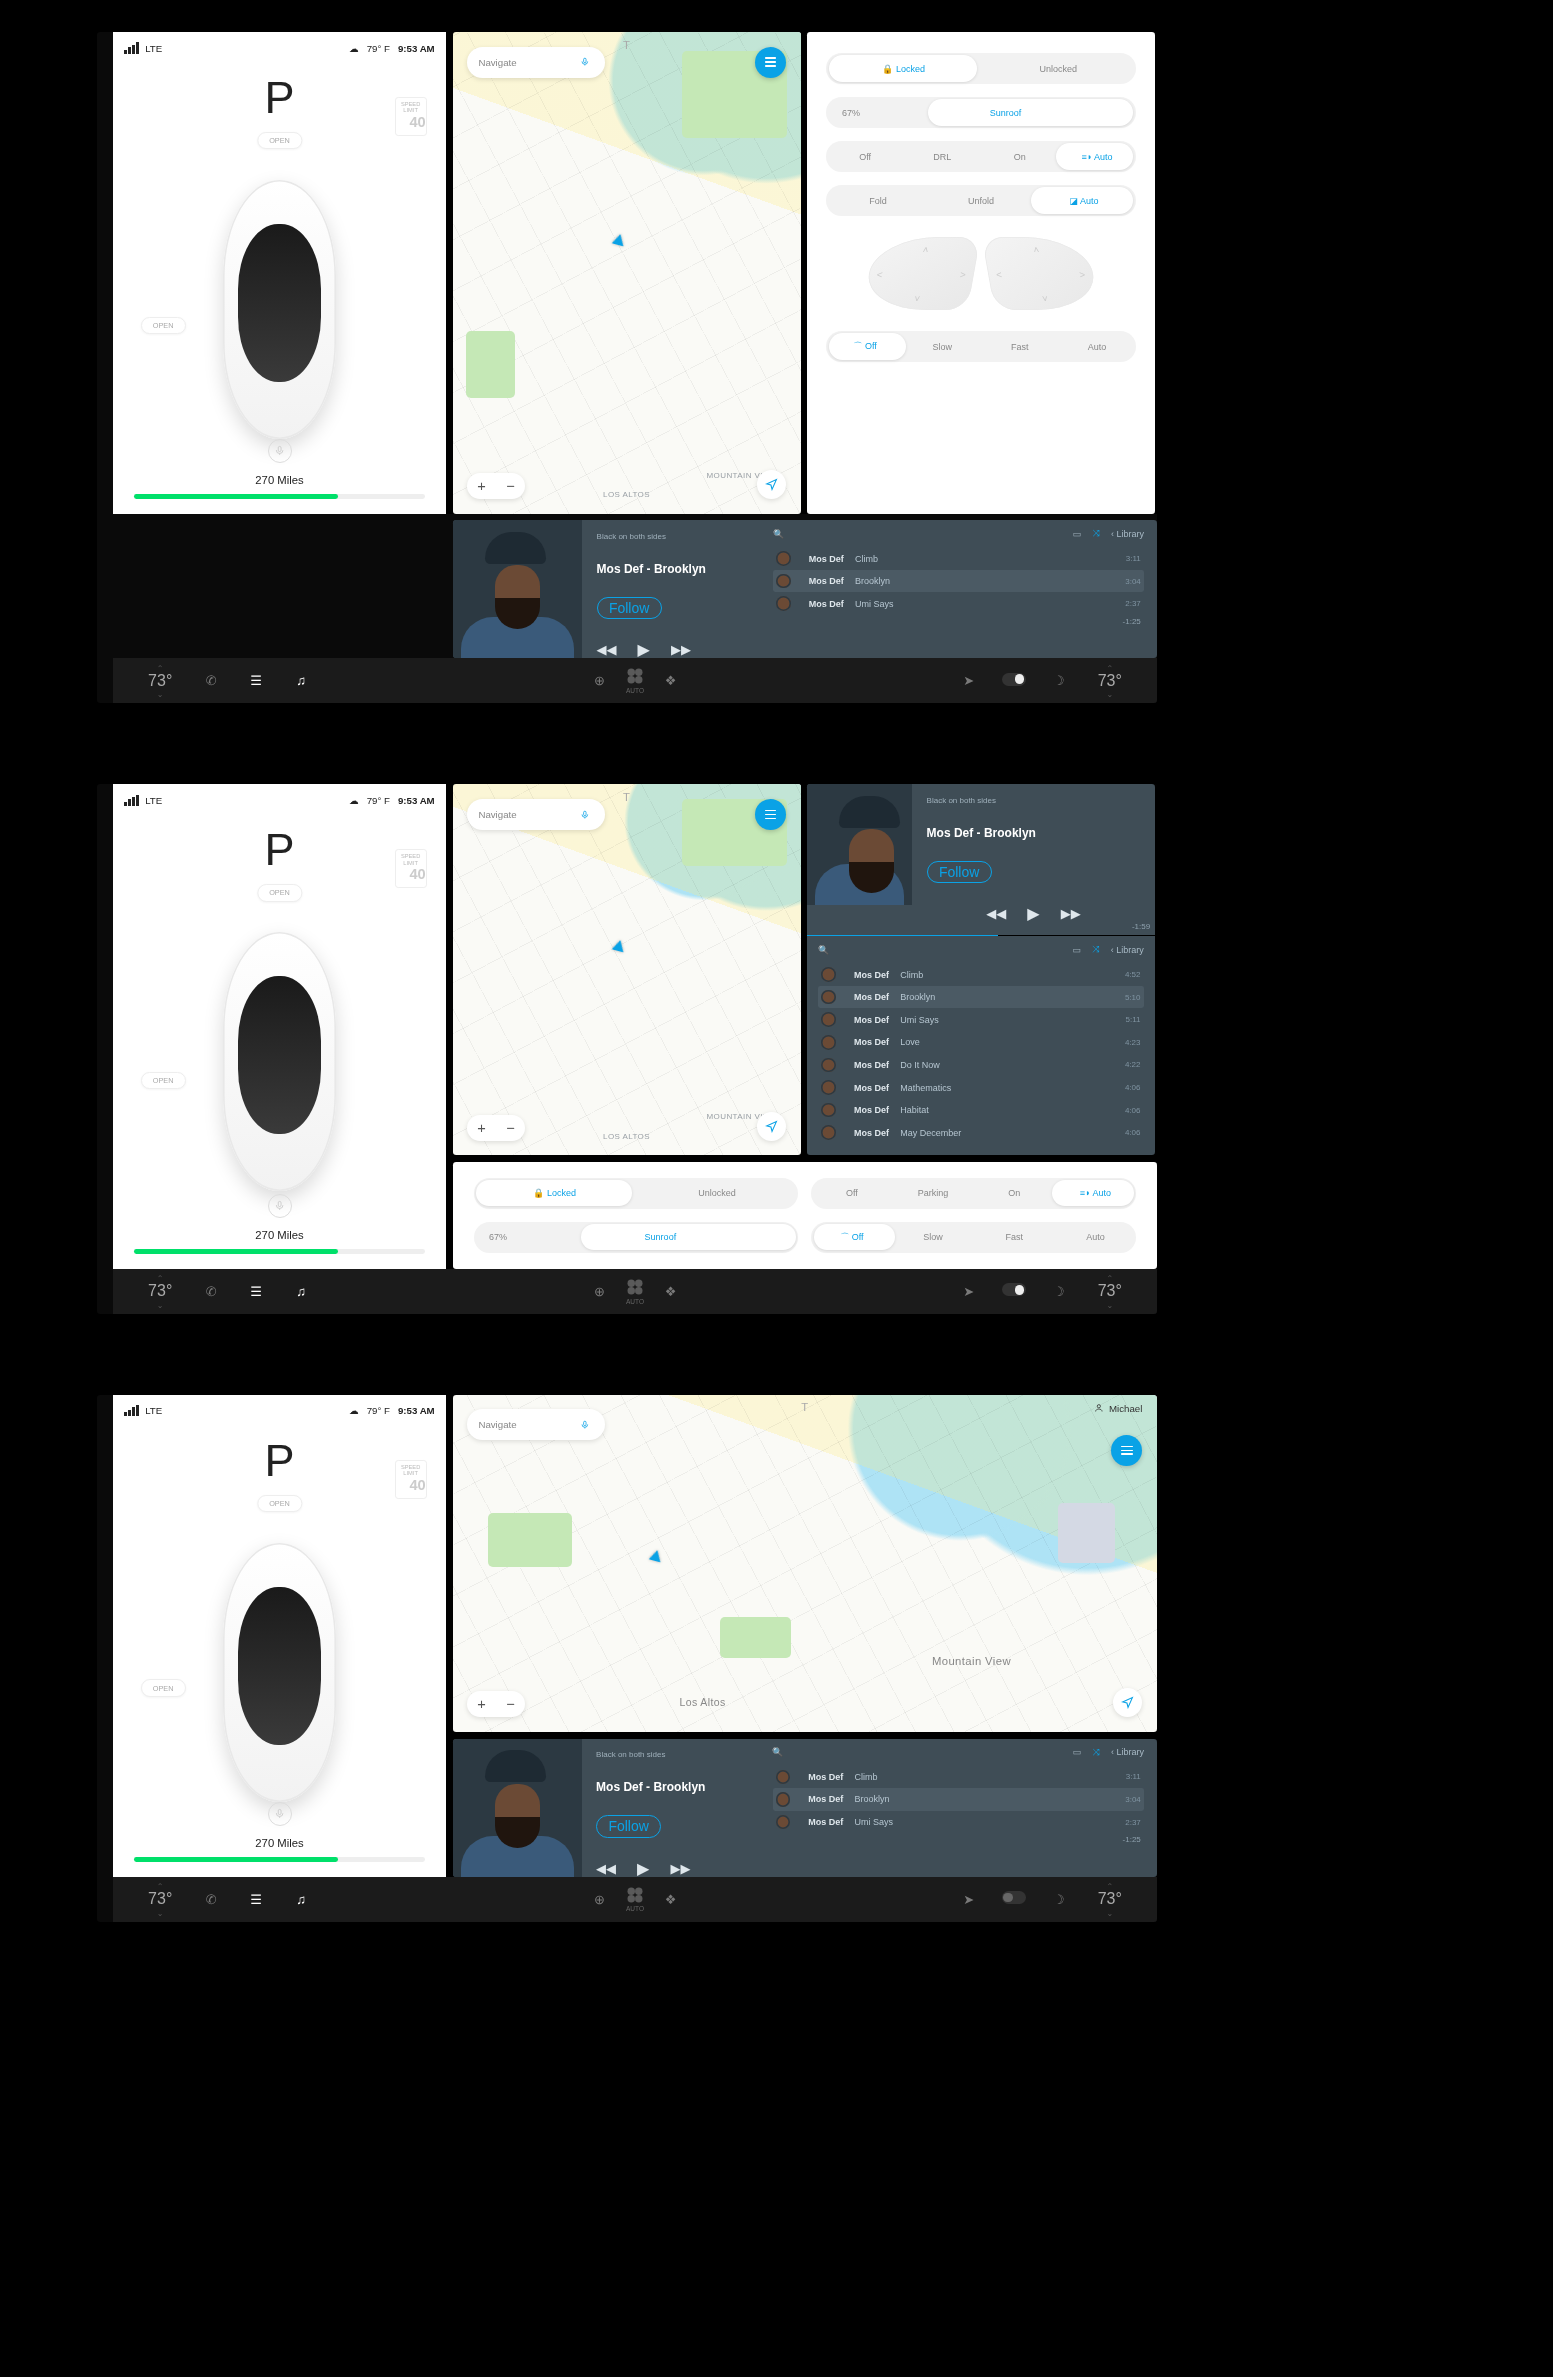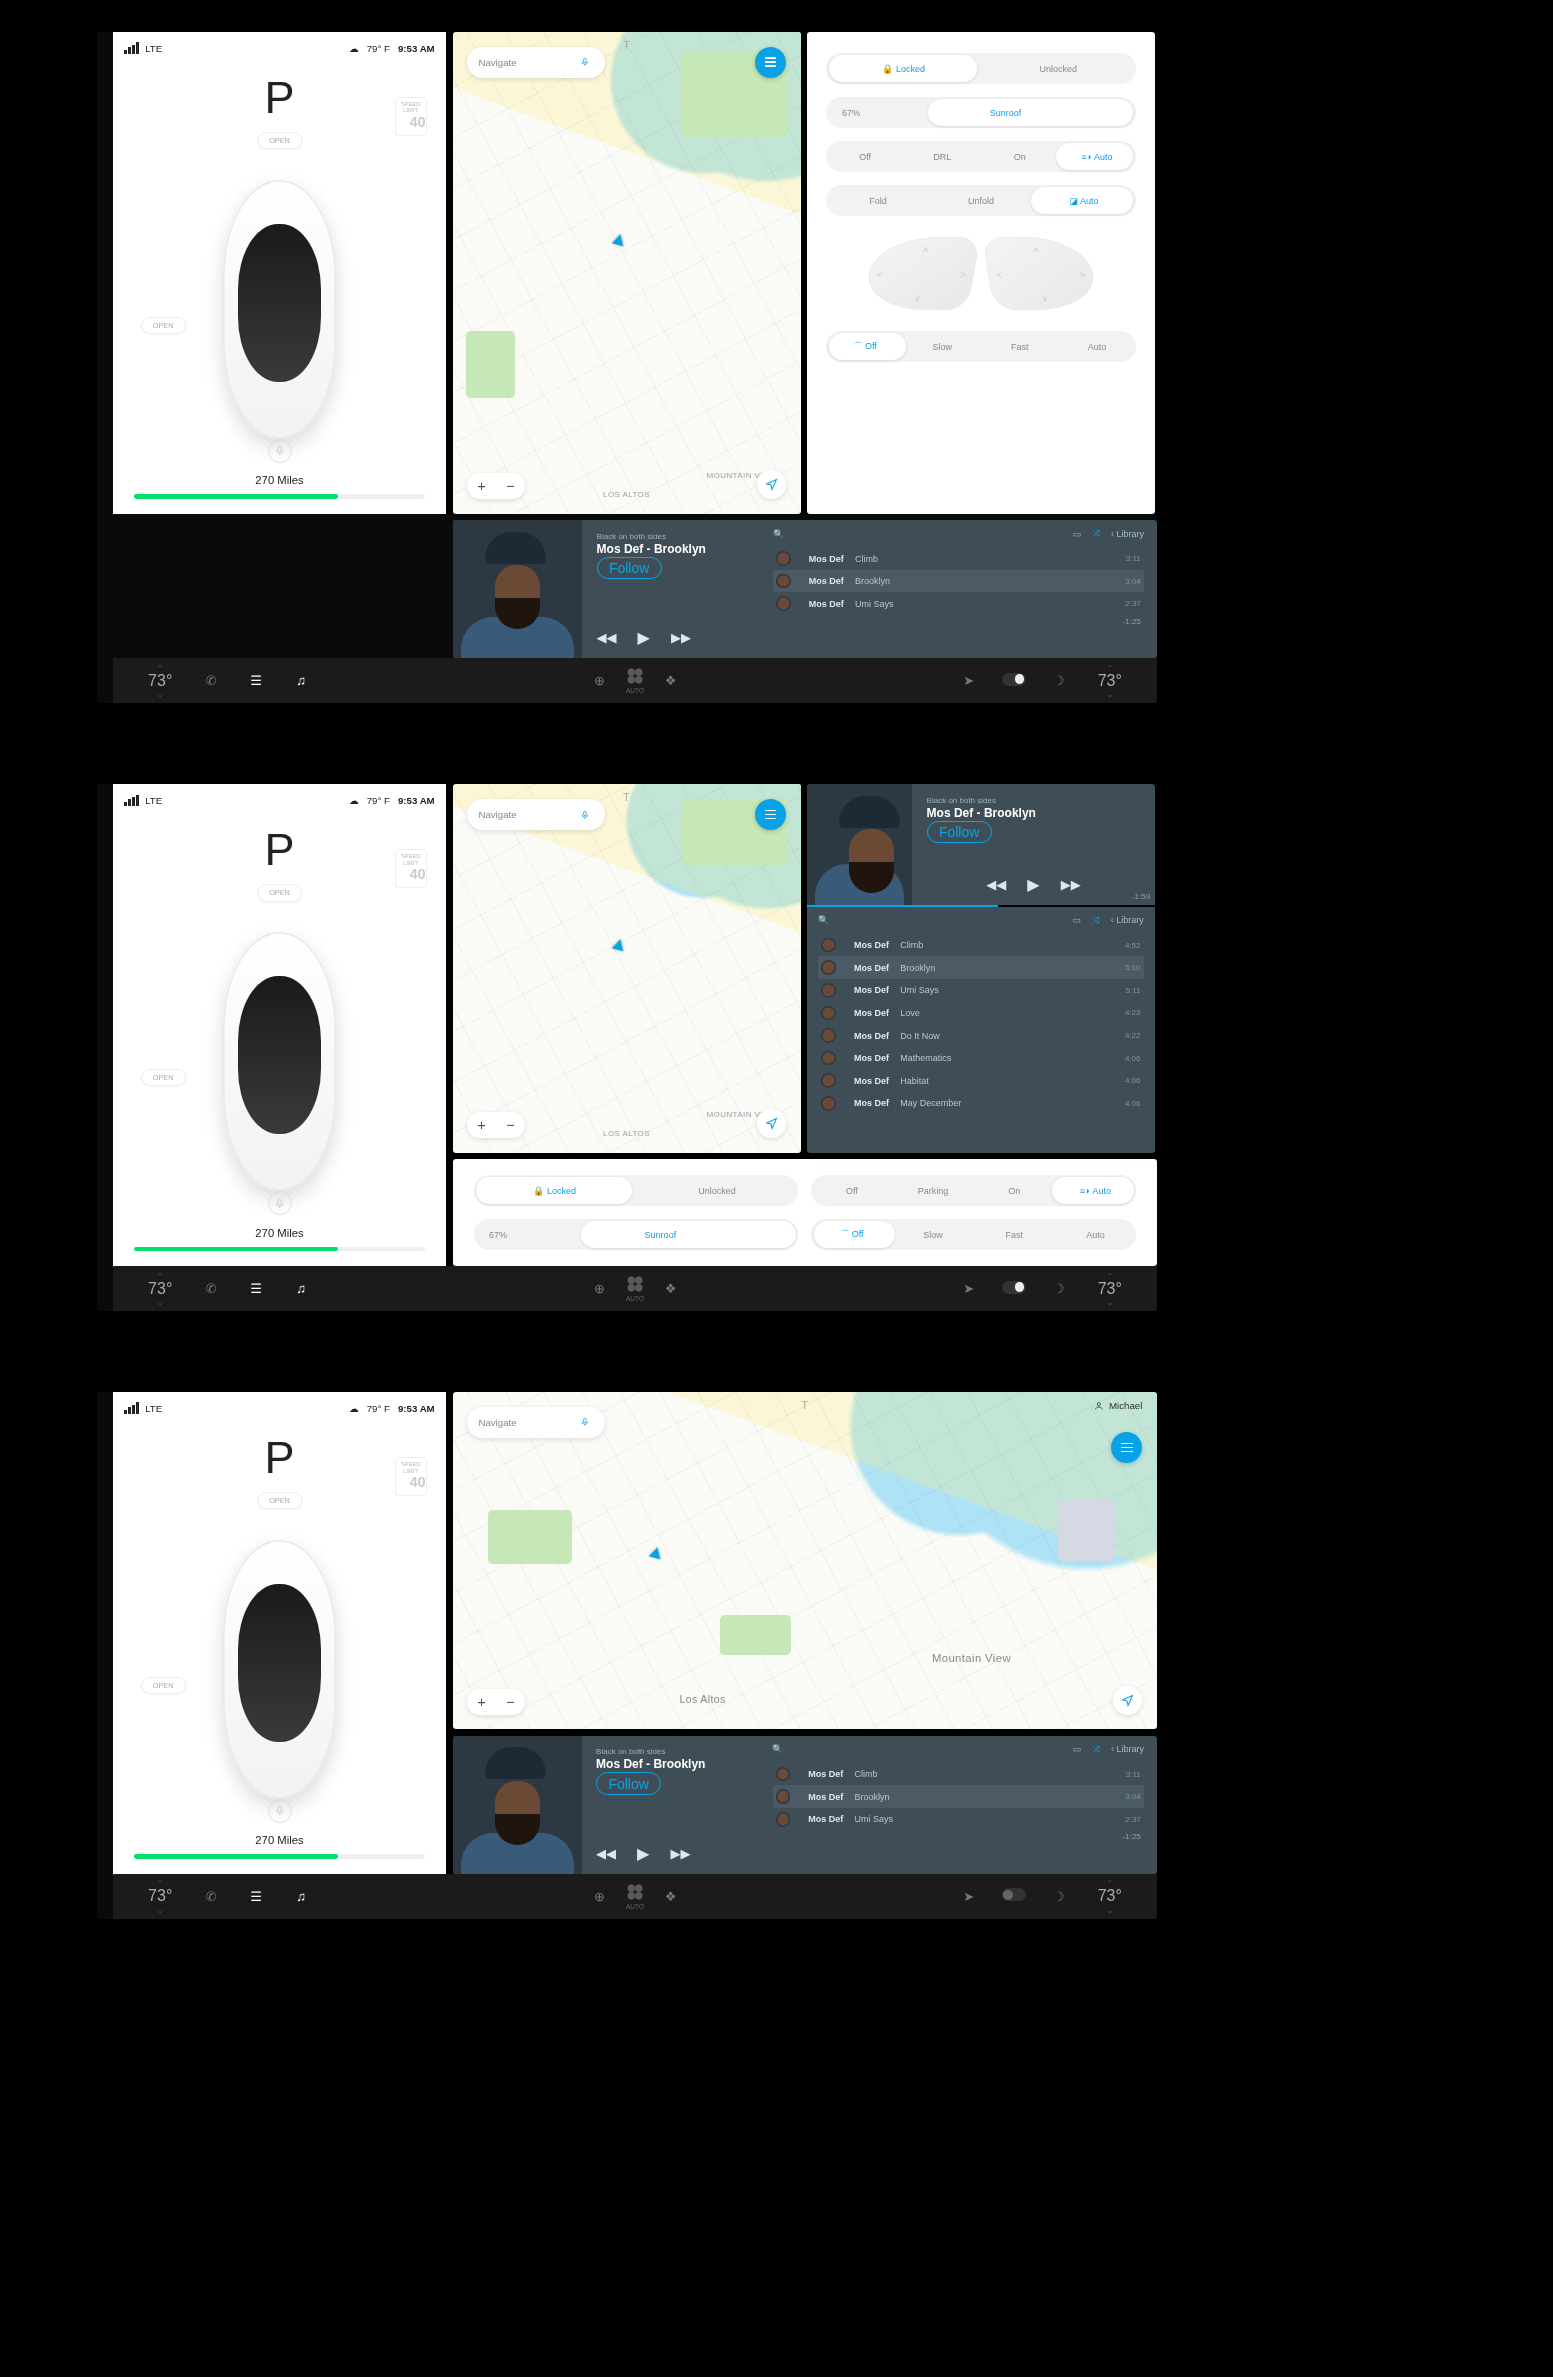--- a/index.html
+++ b/index.html
@@ -76,21 +76,21 @@
   .mirror .chev.rgt{right:8px;top:50%;transform:translateY(-50%);}
   .ctrl-row{ display:flex; gap:13px;}
   .ctrl-row .seg{ flex:1;}
   
   .player{ background:#3f4d56; color:#dfe7ec; display:flex; border-radius:3.2px; overflow:hidden; }
   .player .art{ width:129px; min-width:129px; background:#2c3942; position:relative; overflow:hidden;}
   .art-cap{ position:absolute; left:32px; top:11.3px; width:61px; height:32px; background:#1e2a33; border-radius:32px 32px 6.5px 6.5px;}
   .art-face{ position:absolute; left:42px; top:45px; width:45px;height:53px; background:#6b4a35; border-radius:21px 21px 16px 16px;}
   .art-beard{ position:absolute; left:42px; top:78px; width:45px;height:31px; background:#20150e; border-radius:0 0 22.7px 22.7px;}
   .art-shirt{ position:absolute; left:8px; bottom:-8px; right:8px; height:49px; background:#3a5a7a; border-radius:32px 32px 0 0;}
-  .player .meta{ padding:11.3px 14.6px; display:flex; flex-direction:column; gap:1px; min-width:178px;}
+  .player .meta{ padding:11.3px 14.6px; display:flex; flex-direction:column; gap:21px; min-width:178px;}
   .player .meta .album{ font-size:8px; color:#9fb0bb;}
   .player .meta .title{ font-size:12px; font-weight:600; color:#fff;}
   .follow-btn{ border:0.8px solid #0aa2e6; color:#0aa2e6; font-size:14px; padding:2.4px 11.3px; border-radius:808px; background:none; width:max-content;}
   .transport{ display:flex; gap:21px; align-items:center; margin-top:auto; font-size:13px;}
   .transport .play{ font-size:16px;}
   .player .list{ flex:1; min-width:0; padding:8px 13px 1.6px; font-size:9px; position:relative;}
   .list-header{ display:flex; justify-content:space-between; align-items:center; color:#a8bac6; margin-bottom:8px; gap:9.7px;}
   .list-header .icons{ display:flex; gap:11.3px; align-items:center;}
   .list-header .lib{ font-size:9px;}
   .track{ display:flex; align-items:center; gap:8px; padding:4px 3.2px; border-radius:2.4px;}

